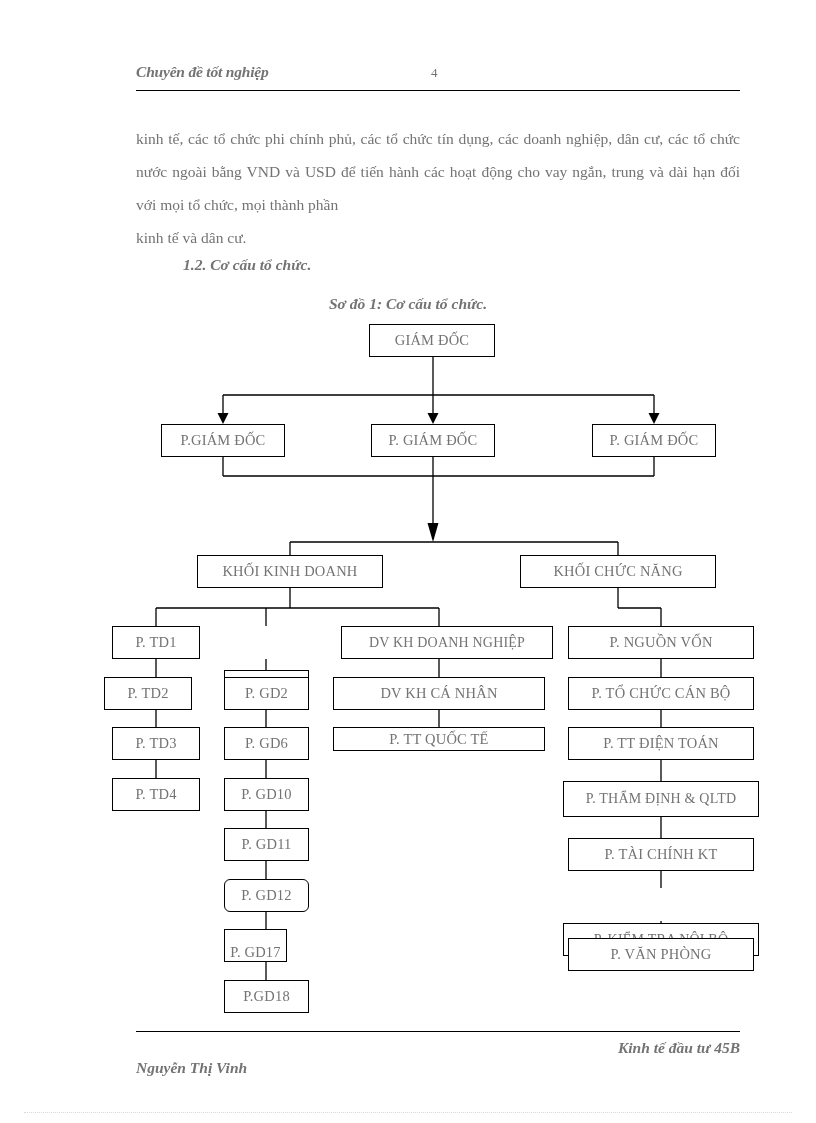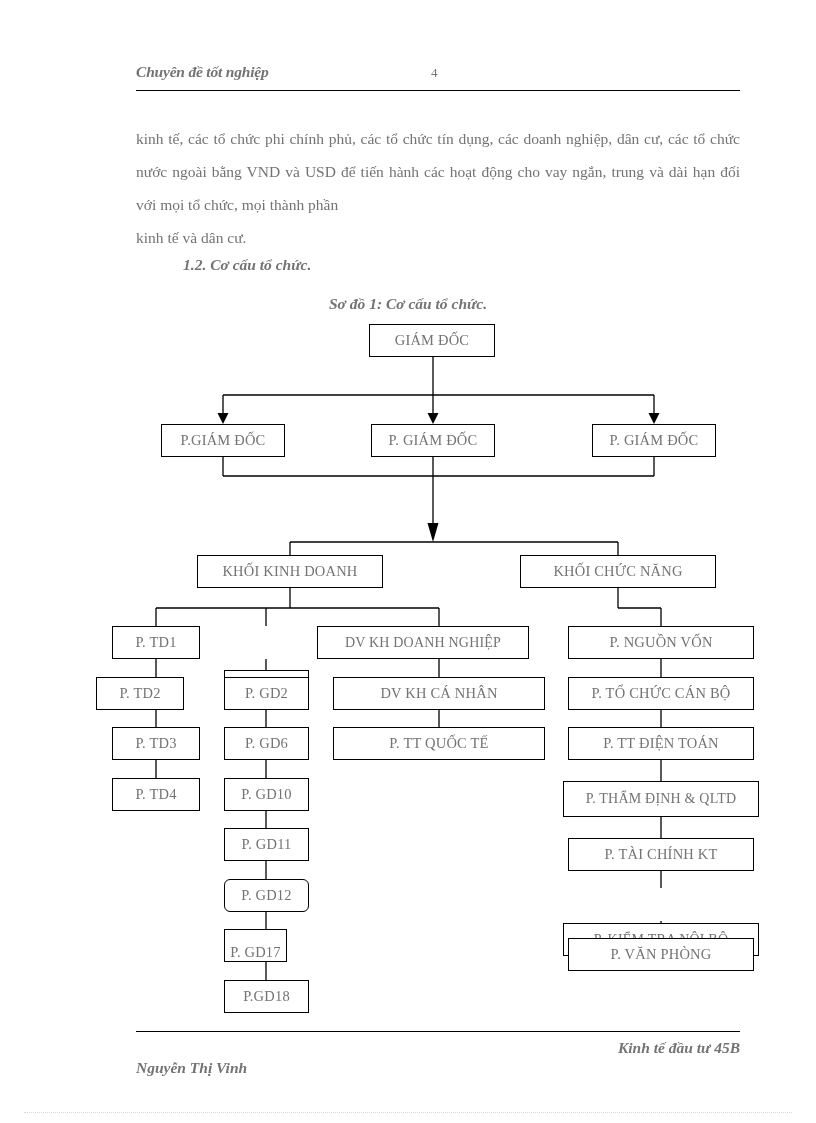--- a/index.html
+++ b/index.html
@@ -251,21 +251,21 @@
       </div>
       <div class="node" style="left: 197px; top: 555px; width: 186px; height: 33px;">
         <span>KHỐI KINH DOANH</span>
       </div>
       <div class="node" style="left: 520px; top: 555px; width: 196px; height: 33px;">
         <span>KHỐI CHỨC NĂNG</span>
       </div>
       <div class="node" style="left: 112px; top: 626px; width: 88px; height: 33px;">
         <span>P. TD1</span>
       </div>
-      <div class="node" style="left: 96px; top: 677px; width: 88px; height: 33px;">
+      <div class="node" style="left: 104px; top: 677px; width: 88px; height: 33px;">
         <span>P. TD2</span>
       </div>
       <div class="node" style="left: 112px; top: 727px; width: 88px; height: 33px;">
         <span>P. TD3</span>
       </div>
       <div class="node" style="left: 112px; top: 778px; width: 88px; height: 33px;">
         <span>P. TD4</span>
       </div>
       <div class="node" style="left: 224px; top: 626px; width: 85px; height: 33px; margin-top: 44px;">
         <span>P. GD1</span>
@@ -284,27 +284,27 @@
       </div>
       <div class="node" style="left: 224px; top: 879px; width: 85px; height: 33px; border-radius: 6px;">
         <span>P. GD12</span>
       </div>
       <div class="node" style="left: 224px; top: 929px; width: 63px; height: 33px; align-items: flex-end;">
         <span>P. GD17</span>
       </div>
       <div class="node" style="left: 224px; top: 980px; width: 85px; height: 33px;">
         <span>P.GD18</span>
       </div>
-      <div class="node small" style="left: 317px; top: 626px; width: 212px; height: 33px; justify-content: center;">
+      <div class="node small" style="left: 341px; top: 626px; width: 212px; height: 33px; justify-content: center;">
         <span>DV KH DOANH NGHIỆP</span>
       </div>
       <div class="node" style="left: 333px; top: 677px; width: 212px; height: 33px;">
         <span>DV KH CÁ NHÂN</span>
       </div>
-      <div class="node" style="left: 333px; top: 727px; width: 212px; height: 33px;">
+      <div class="node" style="left: 333px; top: 727px; width: 212px; height: 24px;">
         <span>P. TT QUỐC TẾ</span>
       </div>
       <div class="node" style="left: 568px; top: 626px; width: 186px; height: 33px;">
         <span>P. NGUỒN VỐN</span>
       </div>
       <div class="node" style="left: 568px; top: 677px; width: 186px; height: 33px;">
         <span>P. TỔ CHỨC CÁN BỘ</span>
       </div>
       <div class="node" style="left: 568px; top: 727px; width: 186px; height: 33px;">
         <span>P. TT ĐIỆN TOÁN</span>

